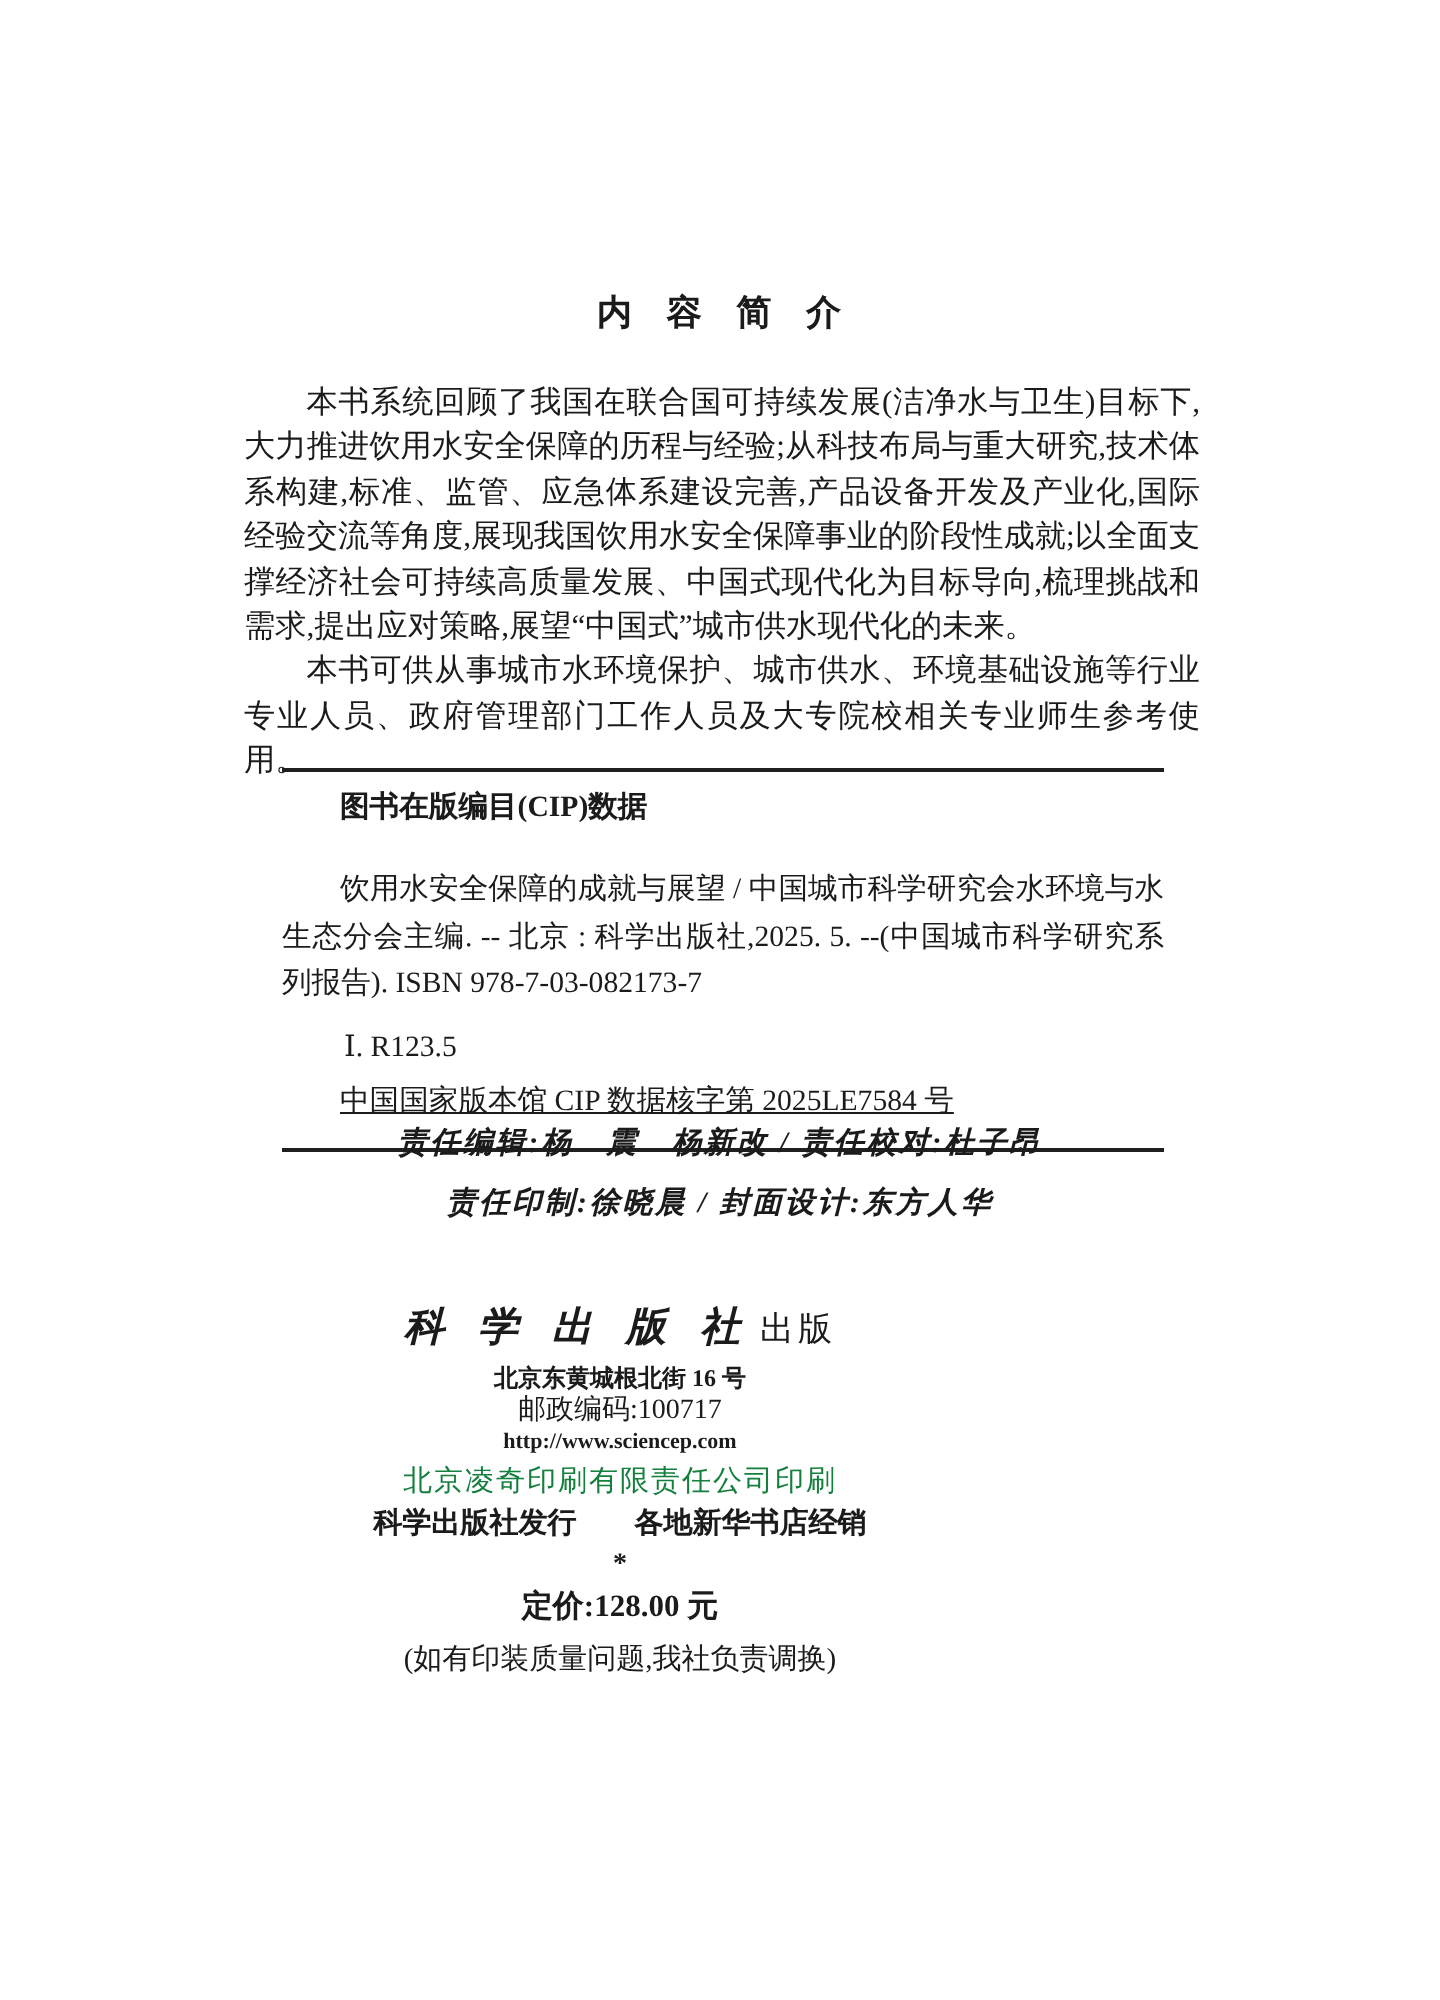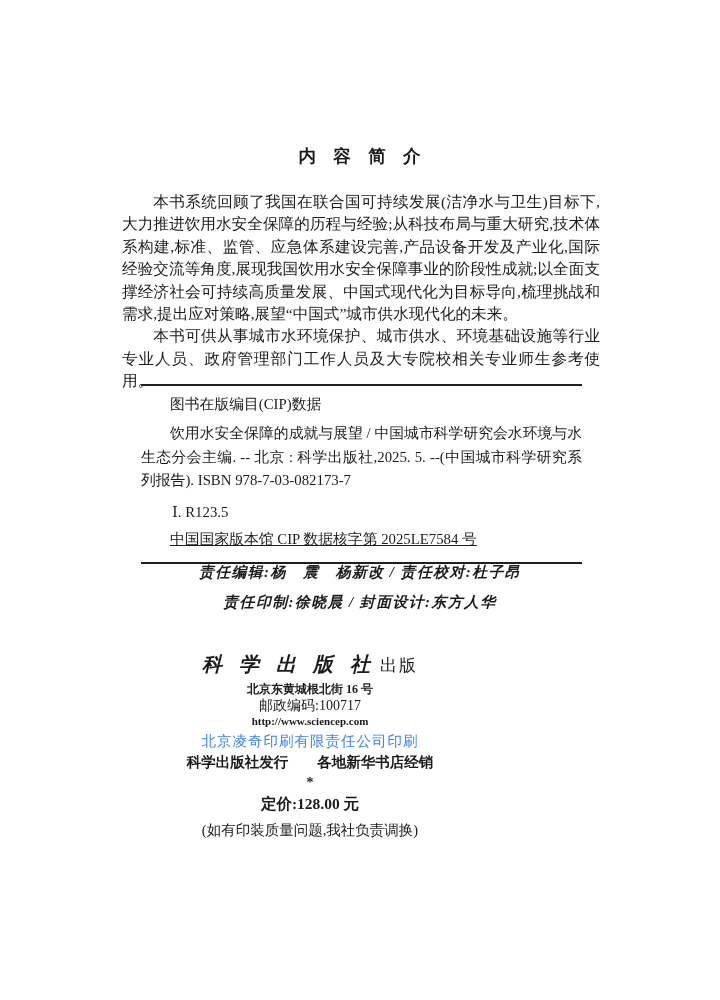--- a/index.html
+++ b/index.html
@@ -29,22 +29,22 @@
 
   
   .cip-box {
     position: absolute; top: 384px; left: 141px; width: 441px;
     border-top: 2px solid #1f1f1f;
     border-bottom: 2px solid #1f1f1f;
     padding: 7px 0 13px 0;
     font-size: 14.8px;
   }
   .cip-heading {
-    font-weight: normal; padding-left: 29px;
-    margin-bottom: 7px; line-height: 22px;
+    font-weight: bold; padding-left: 29px;
+    margin-bottom: 19px; line-height: 22px;
   }
   .cip-entry {
     text-indent: 29px; line-height: 23.5px; text-align: justify;
   }
   .cip-class { padding-left: 31px; margin-top: 9px; line-height: 20px; }
   .cip-record { padding-left: 29px; margin-top: 7px; line-height: 20px; text-decoration: underline; }
 
   
   .credits {
     position: absolute; top: 562px; left: 0; width: 720px;
@@ -61,21 +61,21 @@
   }
   .brand-line { line-height: 24px; margin-bottom: 3px; }
   .brand {
     font-size: 20px; font-weight: bold; font-style: italic;
     letter-spacing: 6px;
   }
   .brand-suffix { font-size: 17px; letter-spacing: 2px; }
   .pub-address { font-size: 12px; font-weight: bold; line-height: 17px; }
   .pub-postcode { font-size: 14px; font-weight: normal; line-height: 16px; }
   .pub-url { font-size: 11px; font-weight: bold; line-height: 15px; }
-  .printer { font-size: 14.5px; color: #3b82f6; line-height: 20px; margin-top: 2px; letter-spacing: 1px; }
+  .printer { font-size: 14.5px; color: #15803d; line-height: 20px; margin-top: 2px; letter-spacing: 1px; }
   .distribution { font-size: 14.5px; font-weight: bold; line-height: 21px; margin-top: 1px; }
   .star { font-size: 14px; font-weight: bold; line-height: 16px; margin-top: 2px; }
 
   .edition-block {
     width: 258px; margin: 4px auto 0 auto; text-align: left;
     font-size: 13.5px;
   }
   .edition-line { line-height: 21.5px; }
   .word-count { text-align: center; font-size: 13.5px; line-height: 21px; }
   .price { text-align: center; font-size: 15.5px; font-weight: bold; line-height: 24px; margin-top: 1px; }

